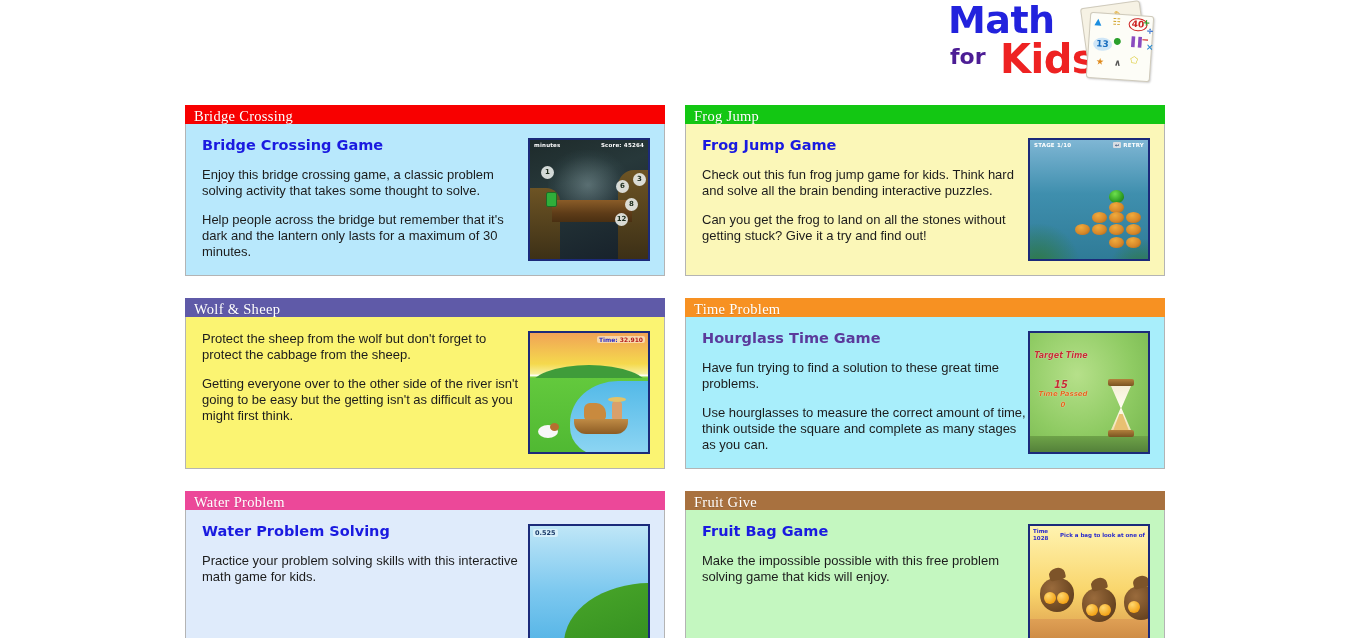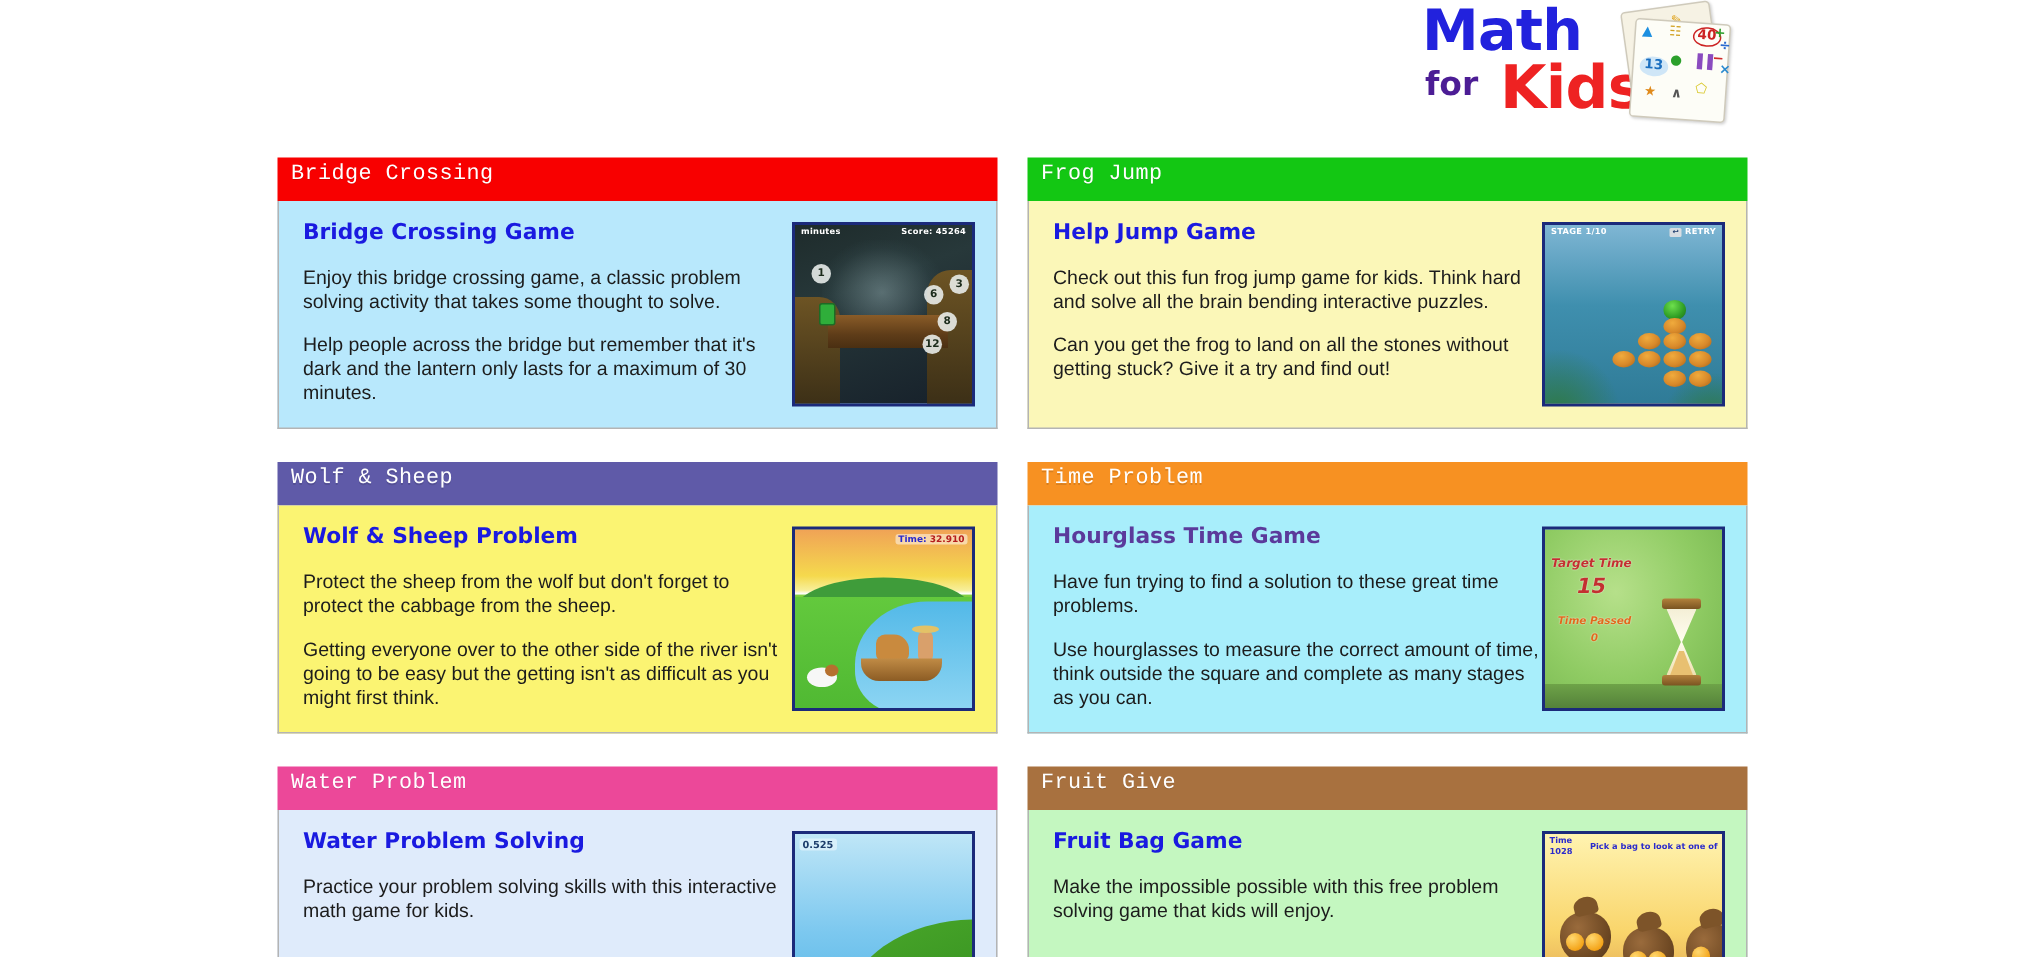--- a/index.html
+++ b/index.html
@@ -101,25 +101,25 @@
   .row {
     display: flex;
     gap: 20px;
     margin-bottom: 22px;
   }
   .card {
     width: 480px;
     box-sizing: border-box;
   }
   .card-header {
-    height: 29px;
+    height: 19px;
     line-height: 23px;
     padding: 0 0 0 9px;
     color: #ffffff;
-    font-family: Liberation Mono, monospace;
+    font-family: Liberation Serif, serif;
     font-size: 14.5px;
     font-weight: normal;
     letter-spacing: 0.3px;
     box-sizing: border-box;
     white-space: nowrap;
     overflow: hidden;
     text-shadow: 0 1px 0 rgba(0,0,0,0.12);
   }
   .card-body {
     border: 1px solid #b4b4b4;
@@ -284,21 +284,21 @@
   .t-glass .ground {
     position:absolute; left:0; bottom:0; width:100%; height:16px;
     background: linear-gradient(180deg,#6ea348 0%, #54813a 100%);
   }
   .t-glass .lbl {
     position:absolute; left:0; width:100%; text-align:center;
     font-family:"DejaVu Sans", sans-serif; font-weight:bold; font-style:italic;
     text-shadow: 0 0 1px #ffffff;
   }
   .t-glass .lbl-target { top:18px; font-size:8px; color:#c33030; left:-28px; width:100%; }
-  .t-glass .lbl-targetv { top:30px; font-size:14px; color:#c33030; left:-28px; width:100%; }
+  .t-glass .lbl-targetv { top:46px; font-size:10px; color:#c33030; left:-28px; width:100%; }
   .t-glass .lbl-passed { top:57px; font-size:7px; color:#e06a1c; left:-26px; width:100%; }
   .t-glass .lbl-passedv { top:68px; font-size:7px; color:#e06a1c; left:-26px; width:100%; }
   .t-glass .hg {
     position:absolute; right:14px; top:46px; width:26px; height:58px;
   }
   .t-glass .hg-cap {
     position:absolute; left:0; width:26px; height:7px;
     background: linear-gradient(180deg,#b2813c 0%, #7a5421 100%);
     border-radius:2px;
   }
@@ -421,21 +421,21 @@
           <div class="pebble" style="left:95px;top:58px;">8</div>
           <div class="pebble" style="left:85px;top:73px;text-align:center;">12</div>
         </div>
       </div>
     </div>
 
     <div class="card">
       <div class="card-header" style="background: rgb(19, 199, 19);">Frog Jump</div>
       <div class="card-body" style="background: rgb(251, 247, 184);">
         <div class="card-text">
-          <div class="card-title" style="color: rgb(26, 26, 224);">Help Jump Game</div>
+          <div class="card-title" style="color: rgb(26, 26, 224);">Frog Jump Game</div>
           <p class="card-para">Check out this fun frog jump game for kids. Think hard and solve all the brain bending interactive puzzles.</p>
           <p class="card-para">Can you get the frog to land on all the stones without getting stuck? Give it a try and find out!</p>
         </div>
         <div class="thumb t-frog">
           <div class="grass"></div>
           <div class="grass2"></div>
           <div class="thumb-hud">
             <span>STAGE 1/10</span>
             <span><span class="retry">↩</span><span>RETRY</span></span>
           </div>
@@ -455,21 +455,20 @@
     </div>
 
   </div>
 
   <div class="row">
 
     <div class="card">
       <div class="card-header" style="background: rgb(95, 90, 168);">Wolf &amp; Sheep</div>
       <div class="card-body" style="background: rgb(251, 244, 114);">
         <div class="card-text">
-          <div class="card-title" style="color: rgb(26, 26, 224);">Wolf &amp; Sheep Problem</div>
           <p class="card-para">Protect the sheep from the wolf but don't forget to protect the cabbage from the sheep.</p>
           <p class="card-para">Getting everyone over to the other side of the river isn't going to be easy but the getting isn't as difficult as you might first think.</p>
         </div>
         <div class="thumb t-wolf">
           <div class="hills"></div>
           <div class="field"></div>
           <div class="river"></div>
           <div class="sheep"></div>
           <div class="sheep-head"></div>
           <div class="wolf"></div>

